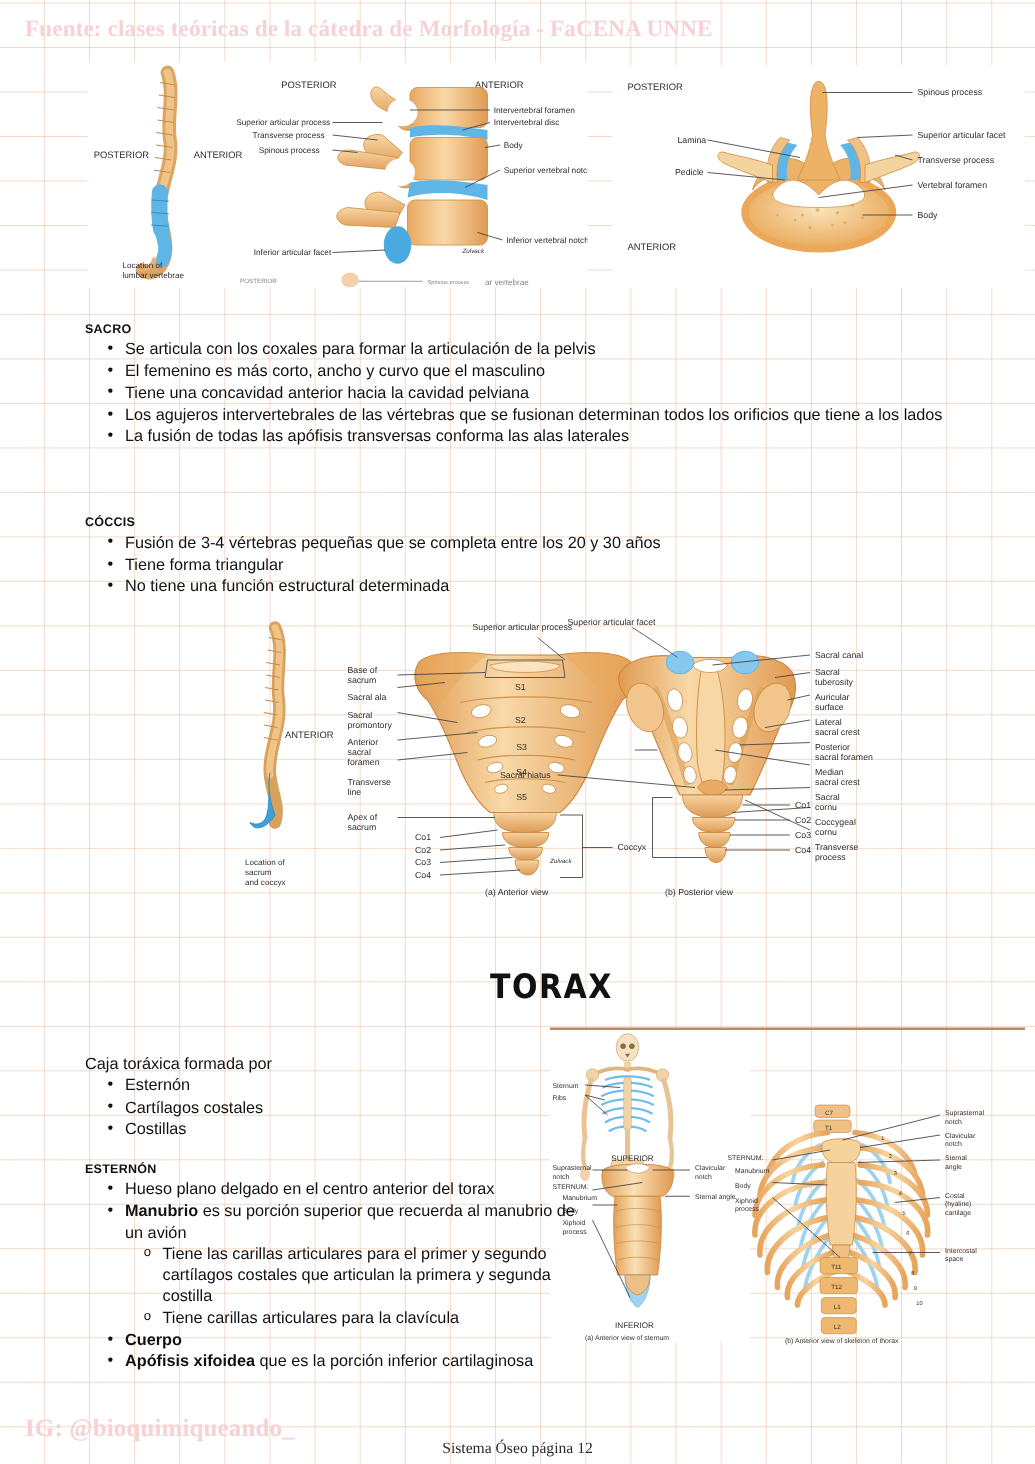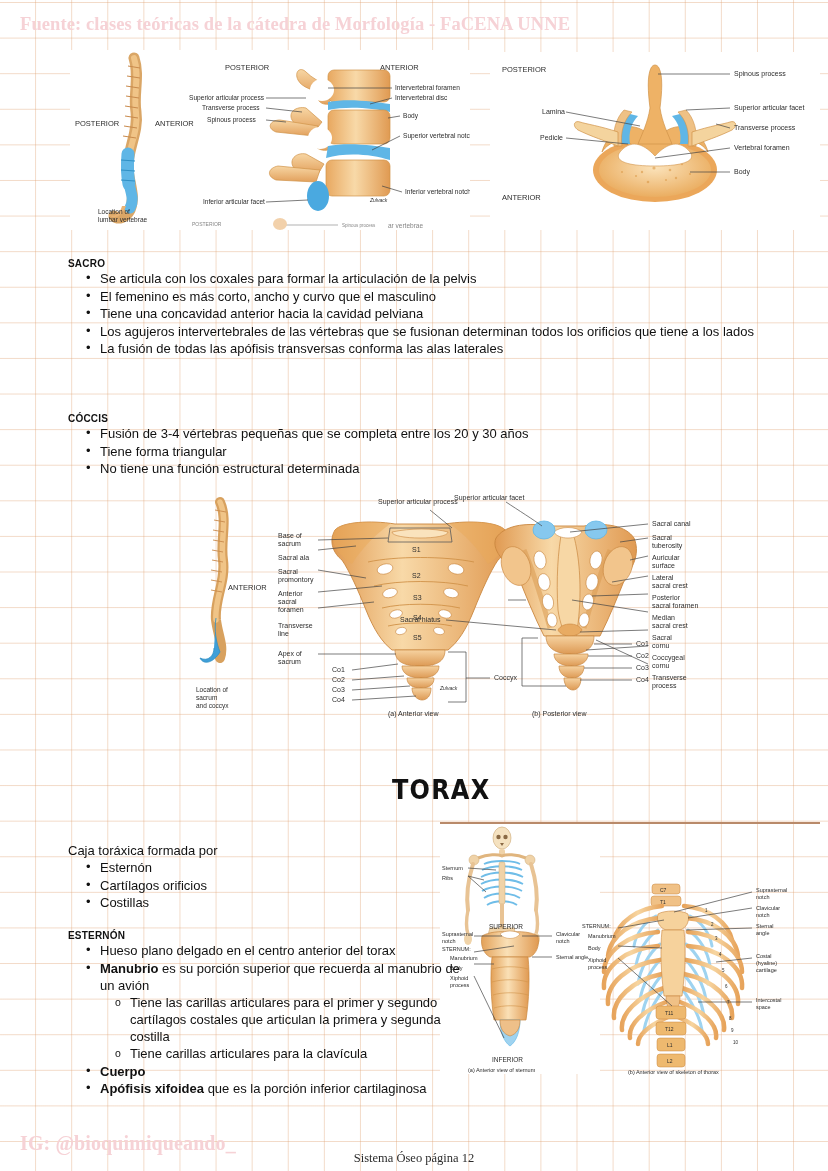--- a/index.html
+++ b/index.html
@@ -473,21 +473,21 @@
     </g>
   </svg>
 </div>
 
 <div id="torax-title">TORAX</div>
 
 <div class="sec" style="left:68px;top:810px;width:400px;margin-top:33px;">
   <p class="plain">Caja toráxica formada por</p>
   <ul class="b1">
     <li>Esternón</li>
-    <li>Cartílagos orificios</li>
+    <li>Cartílagos costales</li>
     <li>Costillas</li>
   </ul>
 </div>
 
 <div class="sec" style="left:68px;top:930px;width:400px;">
   <h3>ESTERNÓN</h3>
   <ul class="b1">
     <li><span>Hueso plano delgado en el centro anterior del torax</span></li>
     <li>
       <b>Manubrio</b><span> es su porción superior que recuerda al manubrio de un avión</span>

